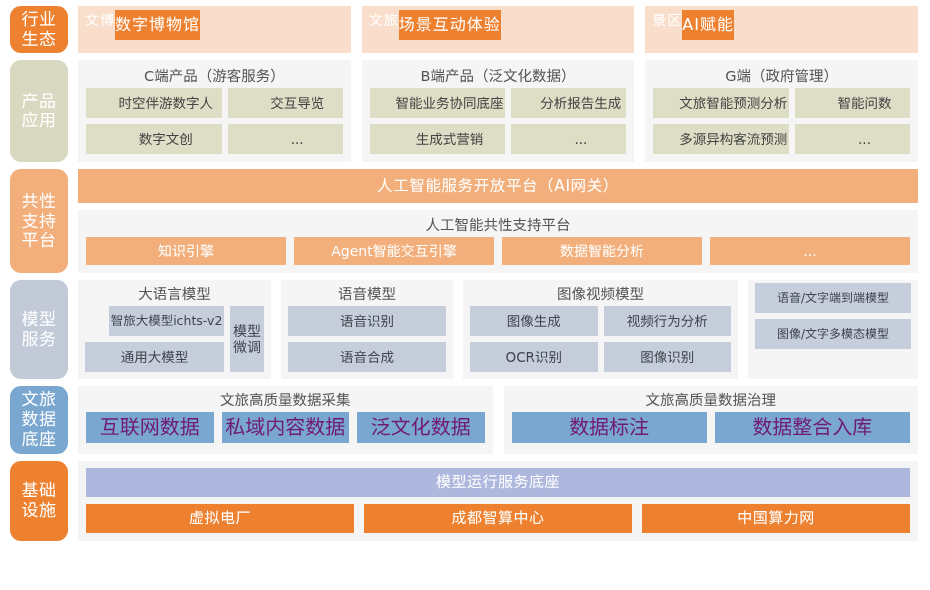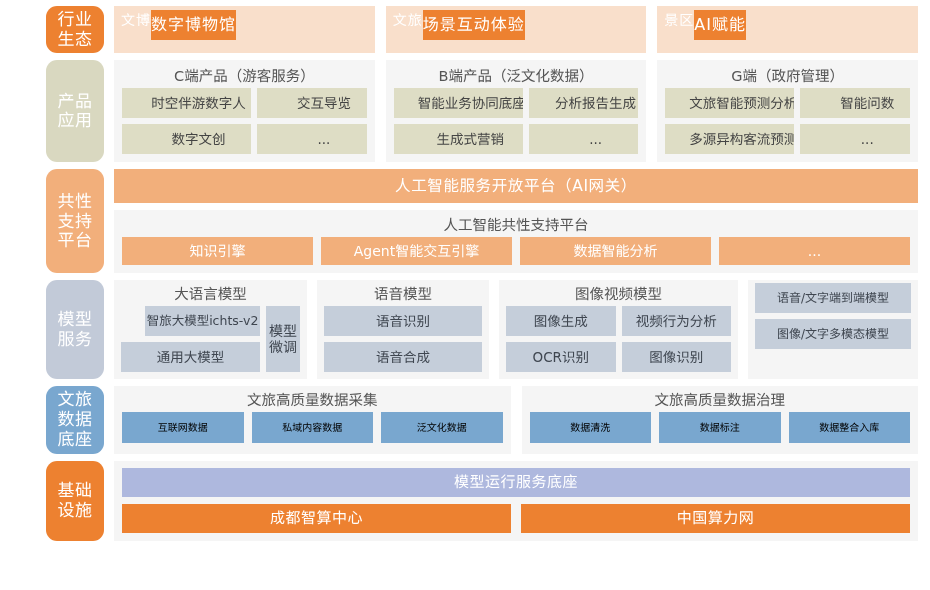--- a/index.html
+++ b/index.html
@@ -46,21 +46,20 @@
     justify-content: center;
     color: #ffffff;
     font-size: 17px;
     line-height: 1.16;
     letter-spacing: 0.5px;
     text-align: center;
     box-sizing: border-box;
     padding: 4px 2px;
     margin-right: 10px;
     user-select: none;
-    margin-left: 36px;
   }
   .rail span { display: block; white-space: nowrap; }
 
   .rail.orange       { background: #ED8130; }
   .rail.khaki        { background: #D9D8C0; }
   .rail.lightorange  { background: #F2AF7B; }
   .rail.steel        { background: #C2CAD8; }
   .rail.blue         { background: #79A7CF; }
 
   
@@ -254,22 +253,22 @@
   .data-title {
     text-align: center;
     font-size: 14.5px;
     line-height: 23px;
     color: #555555;
     white-space: nowrap;
   }
   .data-grid { display: flex; gap: 8px; }
   .chip-blue {
     background: #79A7CF;
-    color: #000000;
-    font-size: 10px;
+    color: #701a75;
+    font-size: 20px;
     height: 31px;
     line-height: 31px;
     text-align: center;
     flex: 1 1 0;
     white-space: nowrap;
     overflow: hidden;
   }
 
   
   .infra-panel {
@@ -471,38 +470,38 @@
         <div class="data-grid">
           <div class="chip-blue">互联网数据</div>
           <div class="chip-blue">私域内容数据</div>
           <div class="chip-blue">泛文化数据</div>
         </div>
       </div>
 
       <div class="data-card">
         <div class="data-title">文旅高质量数据治理</div>
         <div class="data-grid">
-          <div class="chip-blue">数据清洗</div>
           <div class="chip-blue">数据标注</div>
           <div class="chip-blue">数据整合入库</div>
         </div>
       </div>
 
     </div>
   </div>
 
   <div class="layer-row">
     <div class="rail orange">
       <span>基础</span>
       <span>设施</span>
     </div>
     <div class="rail-content">
       <div class="infra-panel">
         <div class="runtime-bar">模型运行服务底座</div>
         <div class="infra-grid">
+          <div class="chip-orange">虚拟电厂</div>
           <div class="chip-orange">成都智算中心</div>
           <div class="chip-orange">中国算力网</div>
         </div>
       </div>
     </div>
   </div>
 
 </div>
 
 </body></html>

